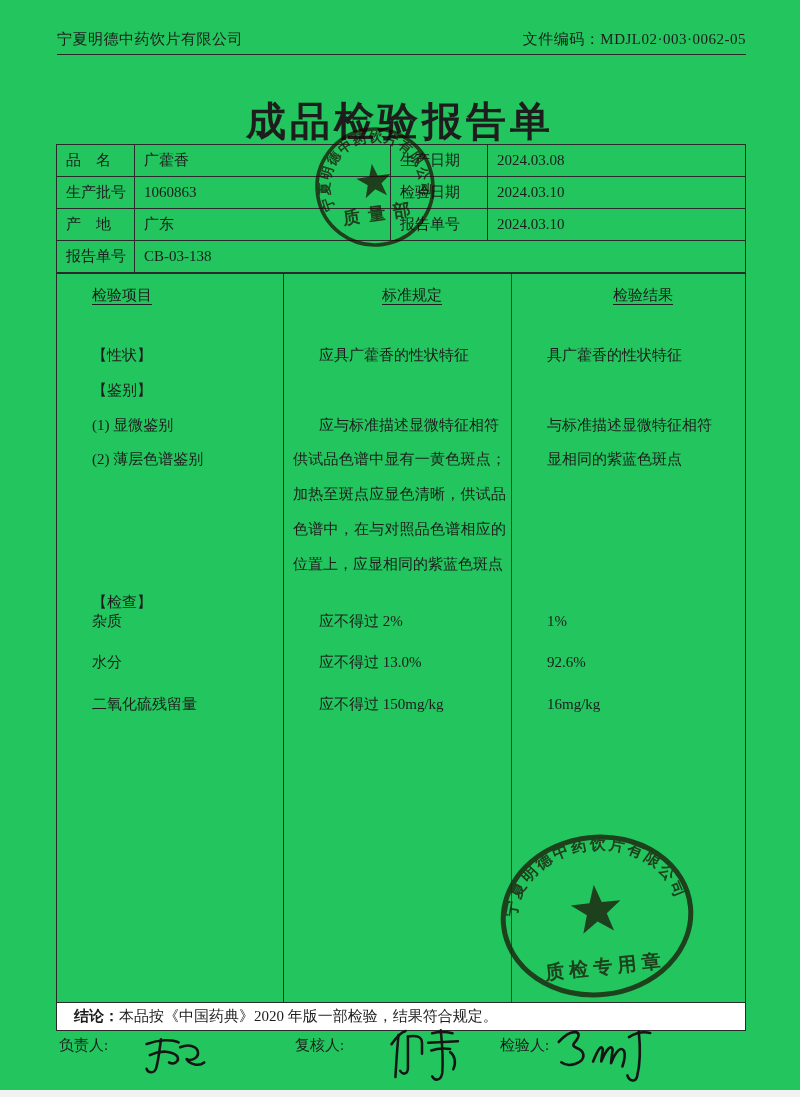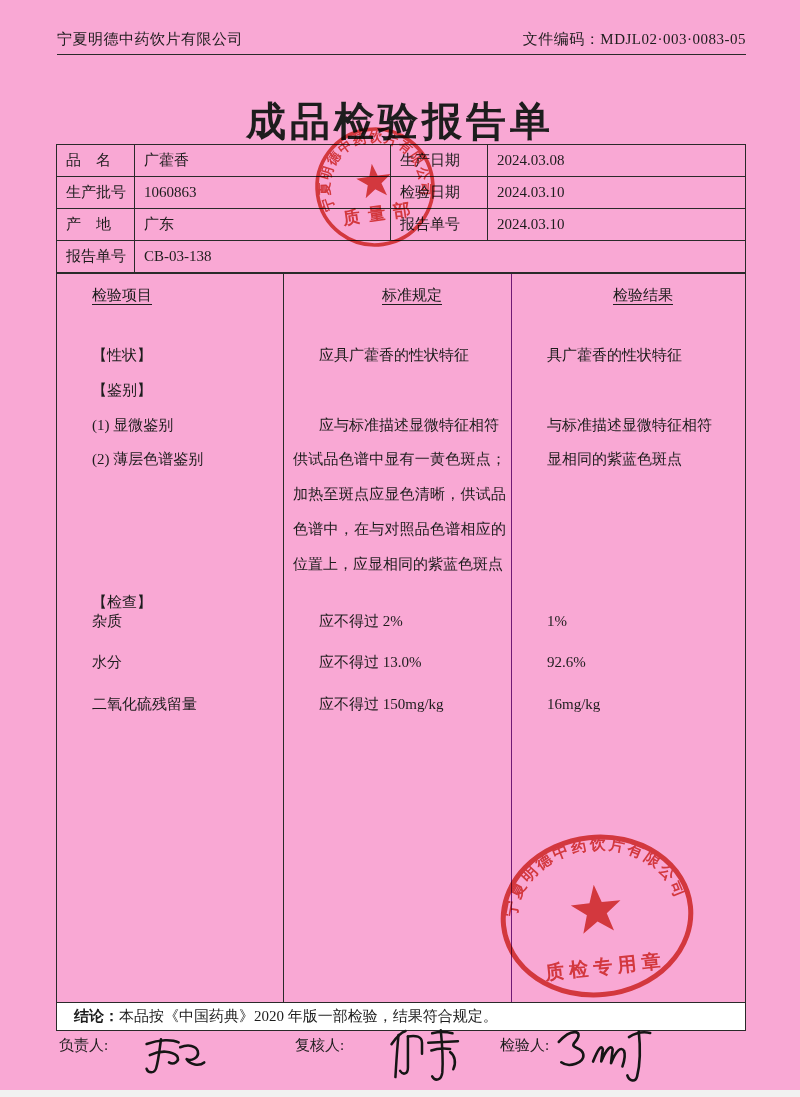--- a/index.html
+++ b/index.html
@@ -1,19 +1,19 @@
 <!DOCTYPE html>
 <html><head>
 <meta charset="utf-8">
 <style>
   html,body{margin:0;padding:0;}
   body{width:800px;height:1097px;background:#ffffff;position:relative;
        font-family:"Liberation Serif","DejaVu Serif",serif;color:#1d1d1d;
        -webkit-font-smoothing:antialiased;overflow:hidden;}
-  .page{position:absolute;inset:0;background:#f9a8d4;}
+  .page{position:absolute;inset:0;background:#22c55e;}
 
   
   .doc-header{position:absolute;top:30px;left:57px;width:689px;display:flex;
               justify-content:space-between;font-size:15px;letter-spacing:.5px;}
   .header-rule{position:absolute;top:54px;left:57px;width:689px;border-top:1.6px solid #2a2a2a;}
 
   
   .title{position:absolute;top:94px;left:0;width:100%;text-align:center;
          font-size:40px;font-weight:bold;letter-spacing:4px;}
 
@@ -56,21 +56,21 @@
 
   .bottom-strip{position:absolute;left:0;bottom:0;width:800px;height:7px;background:#f1f1f1;}
 </style>
 </head>
 <body>
 
 <div class="page">
 
   <div class="doc-header">
     <span>宁夏明德中药饮片有限公司</span>
-    <span><span>文件编码：</span><span>MDJL02·003·0083-05</span></span>
+    <span><span>文件编码：</span><span>MDJL02·003·0062-05</span></span>
   </div>
   <div class="header-rule"></div>
 
   <div class="title">成品检验报告单</div>
 
   <table class="info">
     <colgroup>
         <col style="width:78px">
         <col style="width:256px">
         <col style="width:97px">

